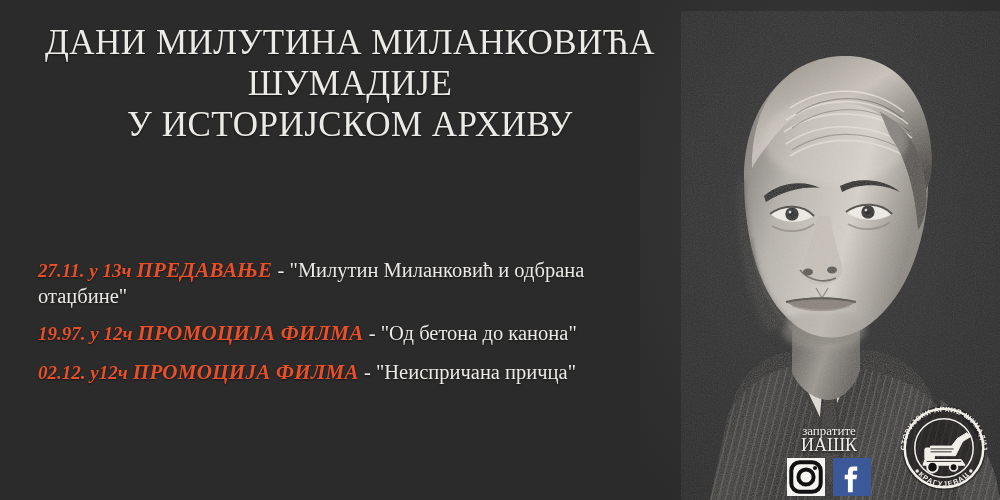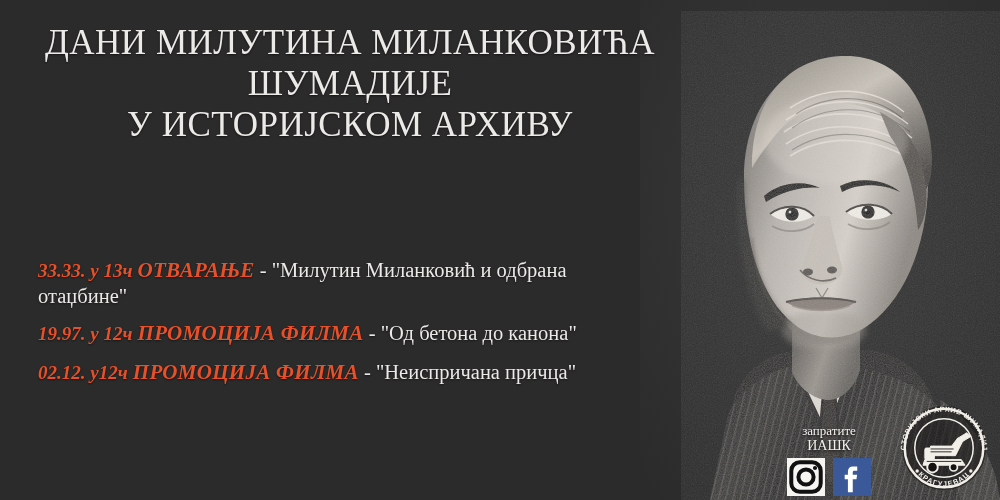--- a/index.html
+++ b/index.html
@@ -74,21 +74,21 @@
     right:112px; bottom:4px;
     width:118px;
     text-align:center;
   }
   .follow-line {
     color:#f2f0ed;
     font-size:13px;
     line-height:15px;
     text-shadow:0 1px 3px rgba(0,0,0,.9);
   }
-  .follow-line.small { font-size:14px; }
+  .follow-line.small { font-size:18px; }
 
   #social-icons {
     margin-top:5px;
     display:flex;
     justify-content:center;
     gap:8px;
   }
   .social-icon { display:block; width:38px; height:38px; }
 
   
@@ -253,21 +253,21 @@
   <div id="title-block">
     <div class="title-line">ДАНИ МИЛУТИНА МИЛАНКОВИЋА</div>
     <div class="title-line">ШУМАДИЈЕ</div>
     <div class="title-line">У ИСТОРИЈСКОМ АРХИВУ</div>
   </div>
 
   <div id="events">
 
 
     <div class="event">
-      <span class="ev-head ev-date">33.33. у 13ч</span><span class="ev-head">&nbsp;</span><span class="ev-head ev-type">ОТВАРАЊЕ</span><span class="ev-body"> - "Милутин Миланковић и одбрана отаџбине"</span>
+      <span class="ev-head ev-date">27.11. у 13ч</span><span class="ev-head">&nbsp;</span><span class="ev-head ev-type">ПРЕДАВАЊЕ</span><span class="ev-body"> - "Милутин Миланковић и одбрана отаџбине"</span>
     </div>
 
     <div class="event">
       <span class="ev-head ev-date">19.97. у 12ч</span><span class="ev-head">&nbsp;</span><span class="ev-head ev-type">ПРОМОЦИЈА ФИЛМА</span><span class="ev-body"> - "Од бетона до канона"</span>
     </div>
 
     <div class="event">
       <span class="ev-head ev-date">02.12. у12ч</span><span class="ev-head">&nbsp;</span><span class="ev-head ev-type">ПРОМОЦИЈА ФИЛМА</span><span class="ev-body"> - "Неиспричана причца"</span>
     </div>
 

